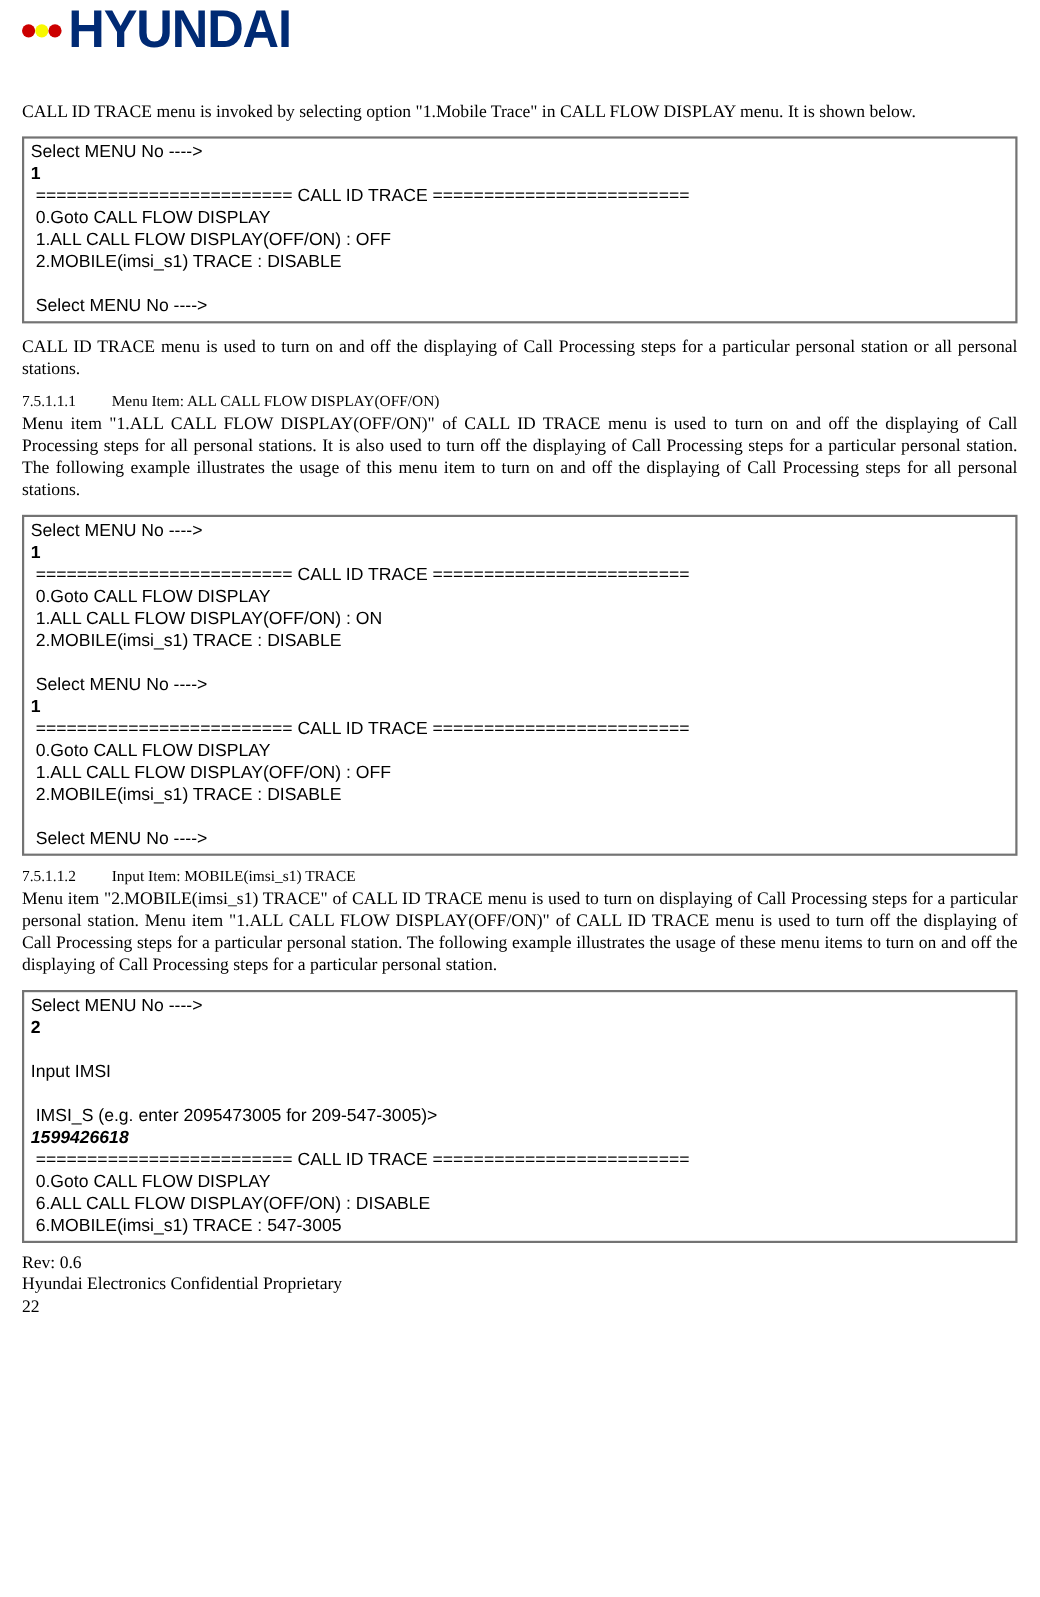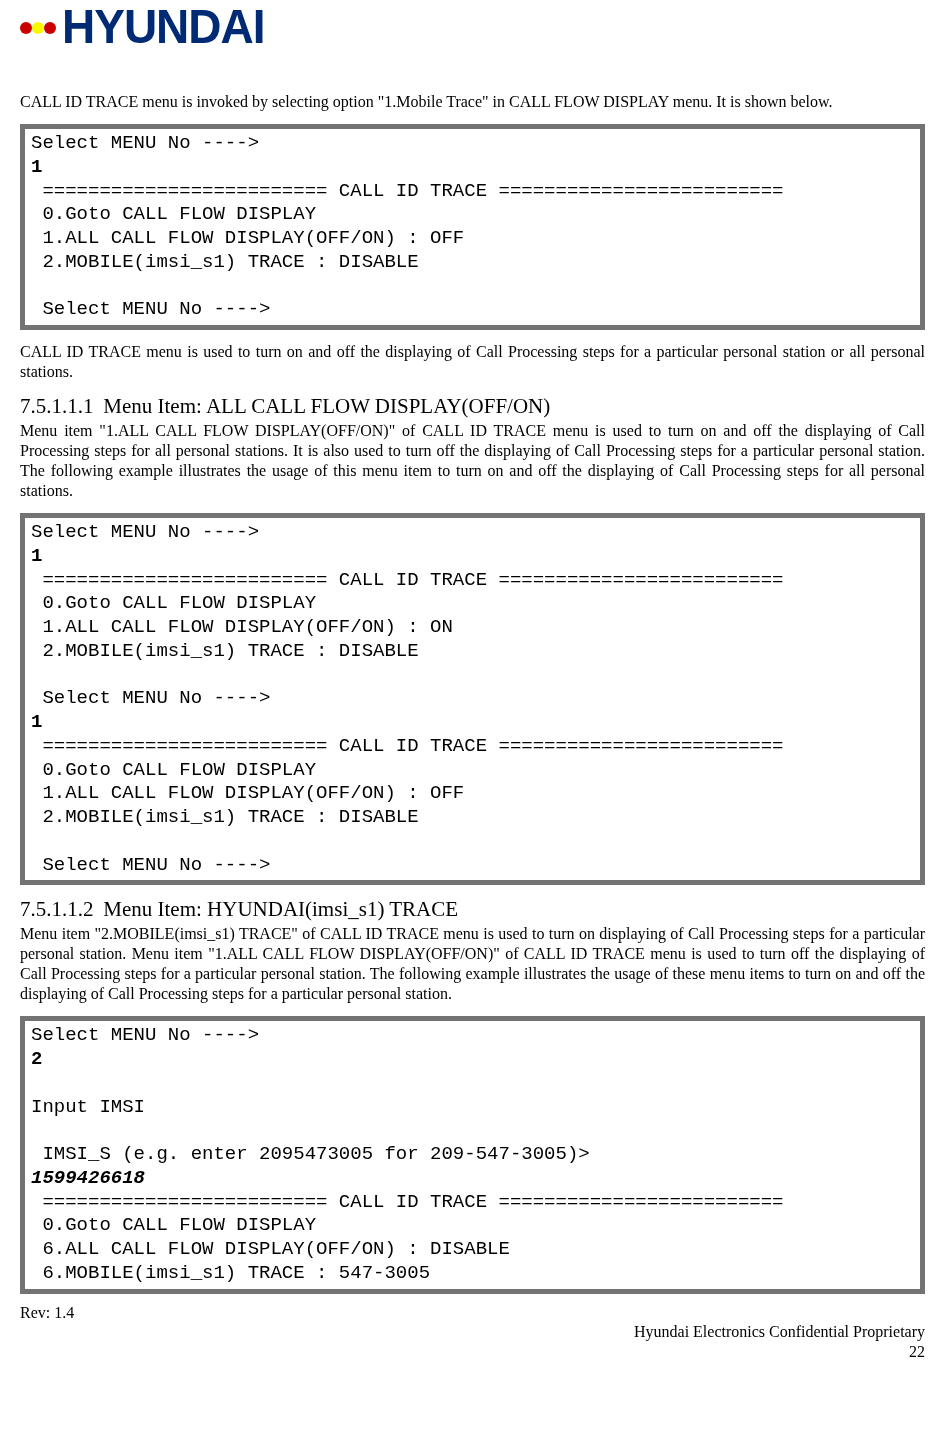--- a/index.html
+++ b/index.html
@@ -3,27 +3,27 @@
 <meta charset="utf-8">
 <style>
 body{margin:0;background:#fff;font-family:"Times New Roman",Times,serif;font-size:16px;color:#000;width:945px;padding:0 20px 20px 20px;box-sizing:border-box}
 .header{height:52px;display:flex;align-items:center;margin-bottom:40px}
 .dots{display:flex;gap:0;margin-top:4px}
 .dot{width:12px;height:12px;border-radius:50%}
 .dot-r{background:#c00}
 .dot-y{background:#f8f800}
 .wordmark{font-family:Arial,Helvetica,sans-serif;font-weight:900;font-size:46px;letter-spacing:-1px;color:#002a74;margin-left:6px;line-height:1;transform:scaleY(1.05)}
 .para{margin:12px 0;line-height:1.25;text-align:justify}
-.code{border:5px solid #737373;padding:3px 6px;font-family:Liberation Mono, monospace;font-size:19px;white-space:pre;line-height:1.25;margin:4px 0}
+.code{border:2px solid #737373;padding:3px 6px;font-family:Liberation Sans, sans-serif;font-size:16px;white-space:pre;line-height:1.25;margin:4px 0}
 .code .b{font-weight:bold}
 .code .bi{font-weight:bold;font-style:italic}
-.head{margin-top:12px;margin-bottom:2px;font-size:21px}
+.head{margin-top:12px;margin-bottom:2px;font-size:14px}
 .head .num{display:inline-block;min-width:78px}
 .footer-rev{margin-top:10px}
-.footer-center{text-align:right;line-height:1.3}
+.footer-center{text-align:left;line-height:1.3}
 </style>
 </head>
 <body>
 
 <div class="header">
   <span class="dots">
     <span class="dot dot-r"></span>
     <span class="dot dot-y"></span>
     <span class="dot dot-r"></span>
   </span>
@@ -60,33 +60,33 @@
 <span class="b">1</span>
 <span> ========================= CALL ID TRACE =========================</span>
 <span> 0.Goto CALL FLOW DISPLAY</span>
 <span> 1.ALL CALL FLOW DISPLAY(OFF/ON) : OFF</span>
 <span> 2.MOBILE(imsi_s1) TRACE : DISABLE</span>
 <span></span>
 <span> Select MENU No ----&gt;</span></div>
 
 <div class="head">
   <span class="num">7.5.1.1.2</span>
-  <span>Menu Item: HYUNDAI(imsi_s1) TRACE</span>
+  <span>Input Item: MOBILE(imsi_s1) TRACE</span>
 </div>
 <div class="para" style="margin-top:2px">Menu item "2.MOBILE(imsi_s1) TRACE" of CALL ID TRACE menu is used to turn on displaying of Call Processing steps for a particular personal station. Menu item "1.ALL CALL FLOW DISPLAY(OFF/ON)" of CALL ID TRACE menu is used to turn off the displaying of Call Processing steps for a particular personal station. The following example illustrates the usage of these menu items to turn on and off the displaying of Call Processing steps for a particular personal station.</div>
 
 <div class="code"><span>Select MENU No ----&gt;</span>
 <span class="b">2</span>
 <span></span>
 <span>Input IMSI</span>
 <span></span>
 <span> IMSI_S (e.g. enter 2095473005 for 209-547-3005)&gt;</span>
 <span class="bi">1599426618</span>
 <span> ========================= CALL ID TRACE =========================</span>
 <span> 0.Goto CALL FLOW DISPLAY</span>
 <span> 6.ALL CALL FLOW DISPLAY(OFF/ON) : DISABLE</span>
 <span> 6.MOBILE(imsi_s1) TRACE : 547-3005</span></div>
 
-<div class="footer-rev">Rev: 1.4</div>
+<div class="footer-rev">Rev: 0.6</div>
 <div class="footer-center">
   <span>Hyundai Electronics Confidential Proprietary</span><br>
   <span>22</span>
 </div>
 
 </body></html>

